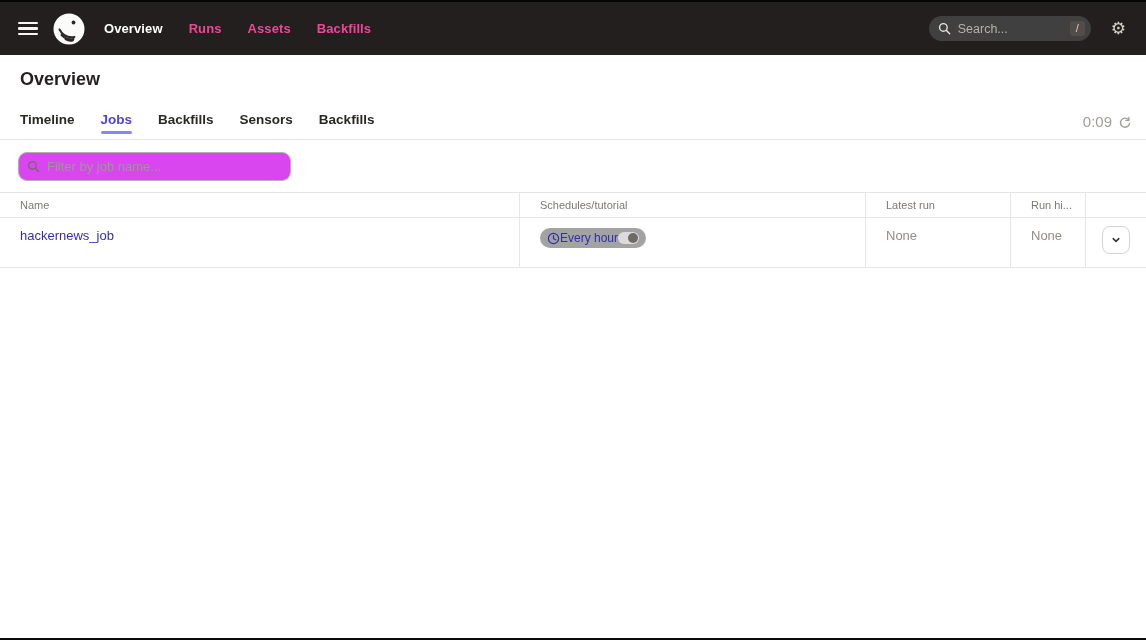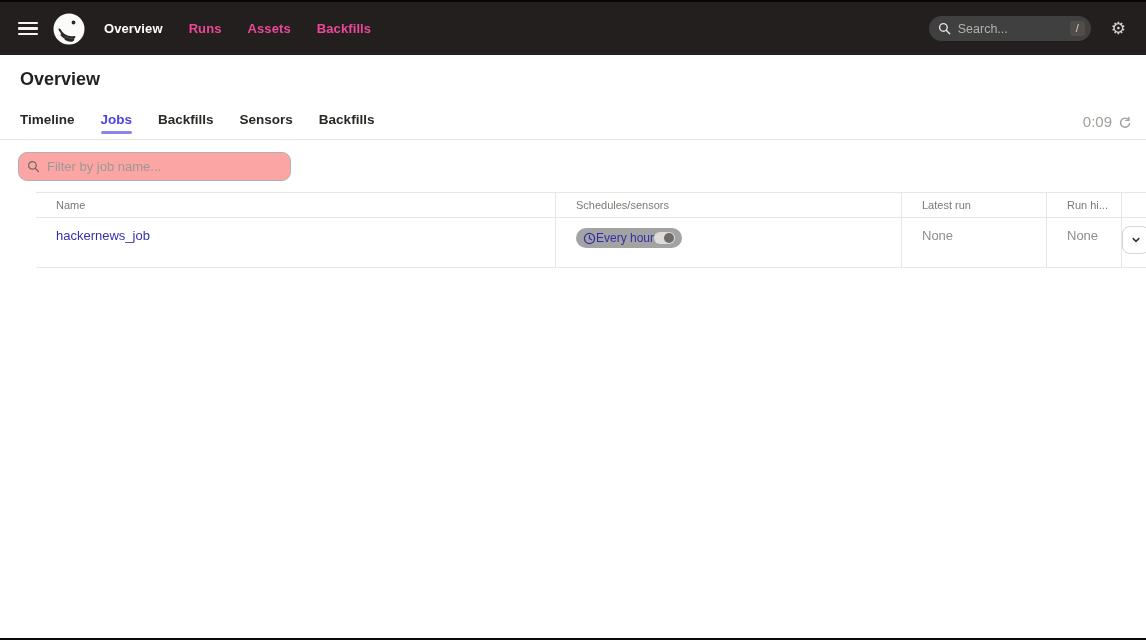--- a/index.html
+++ b/index.html
@@ -60,26 +60,26 @@
   .refresh-box{margin-left:auto;display:flex;align-items:flex-end;gap:6px;padding-bottom:9px;color:#a19d99;font-size:15px;}
   .refresh-icon{cursor:pointer;display:flex;}
 
   
   .filter-row{padding:12px 18px 0;}
   .filter-wrap{position:relative;width:273px;height:29px;}
   .filter-wrap svg{position:absolute;left:9px;top:8px;}
   .filter-input{
     width:100%;height:100%;border:1px solid #b3b0ad;border-radius:9px;
     padding:0 10px 0 28px;font-size:13px;color:#221f1e;outline:none;
-    font-family:"Liberation Sans",sans-serif;background:#fca5a5;
+    font-family:"Liberation Sans",sans-serif;background:#d946ef;
   }
   .filter-input::placeholder{color:#9c9894;}
 
   
-  .jobs-table{margin-top:11px;border-top:1px solid var(--keyline);margin-left:36px;}
+  .jobs-table{margin-top:11px;border-top:1px solid var(--keyline);}
   .grid-row{display:grid;grid-template-columns:520px 346px 145px 75px 1fr;}
   .header-row{height:25px;border-bottom:1px solid var(--keyline);}
   .hcell{
     font-size:11px;color:#7c7975;display:flex;align-items:center;
     padding:0 14px 0 20px;white-space:nowrap;overflow:hidden;
   }
   .bordered{border-right:1px solid var(--keyline);}
 
   .group-row{
     height:25px;background:#f7f6f5;border-bottom:1px solid var(--keyline);
@@ -184,21 +184,21 @@
       <line x1="9.1" y1="9.1" x2="12.4" y2="12.4" stroke="#6f6b67" stroke-width="1.4" stroke-linecap="round"></line>
     </svg>
     <input class="filter-input" type="text" placeholder="Filter by job name..." style="">
   </div>
 </div>
 
 <div class="jobs-table">
 
   <div class="grid-row header-row">
     <div class="hcell bordered">Name</div>
-    <div class="hcell bordered">Schedules/sensors</div>
+    <div class="hcell bordered">Schedules/tutorial</div>
     <div class="hcell bordered">Latest run</div>
     <div class="hcell bordered">Run hi...</div>
     <div class="hcell"></div>
   </div>
 
 
   <div class="grid-row data-row">
     <div class="dcell bordered">
       <a class="job-link">hackernews_job</a>
     </div>

